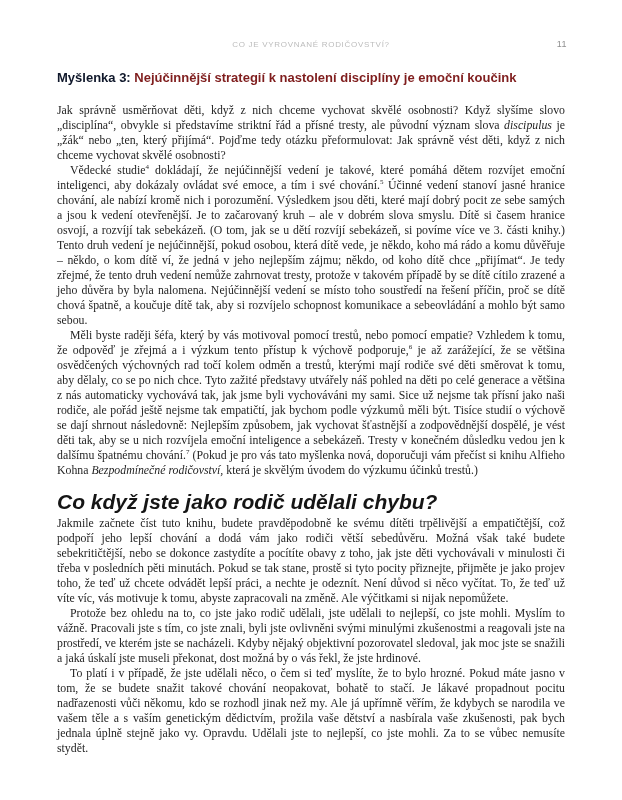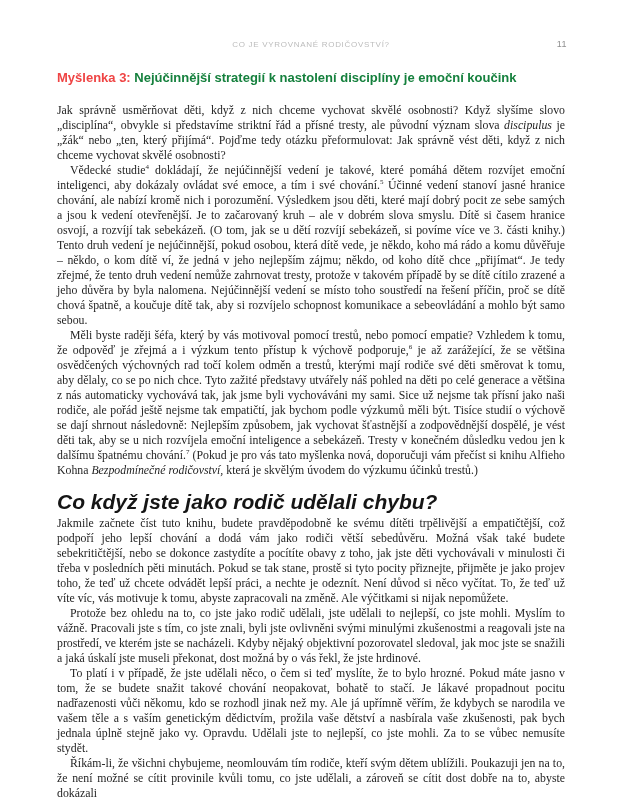--- a/index.html
+++ b/index.html
@@ -33,22 +33,22 @@
   }
   .chapter-heading {
     position: absolute;
     top: 69px; left: 57px; right: 57px;
     margin: 0;
     font-family: "Liberation Sans", sans-serif;
     font-size: 13px;
     font-weight: bold;
     line-height: 17px;
   }
-  .heading-label { color: #ef4444; }
-  .heading-title { color: #15803d; }
+  .heading-label { color: #0f172a; }
+  .heading-title { color: #7f1d1d; }
   #content {
     position: absolute;
     top: 103px; left: 57px;
     width: 508px;
     font-size: 11.8px;
     line-height: 15px;
     color: #1f1f1f;
     text-align: justify;
     hyphens: auto;
   }
@@ -87,16 +87,15 @@
   <h1 class="chapter-heading"><span class="heading-label">Myšlenka 3:</span><span class="heading-title"> Nejúčinnější strategií k nastolení disciplíny je emoční koučink</span></h1>
 
   <div id="content">
       <p class="para no-indent"><span>Jak správně usměrňovat děti, když z nich chceme vychovat skvělé osobnosti? Když slyšíme slovo „disciplína“, obvykle si představíme striktní řád a přísné tresty, ale původní význam slova </span><em>discipulus</em><span> je „žák“ nebo „ten, který přijímá“. Pojďme tedy otázku přeformulovat: Jak správně vést děti, když z nich chceme vychovat skvělé osobnosti?</span></p>
       <p class="para"><span>Vědecké studie</span><sup>4</sup><span> dokládají, že nejúčinnější vedení je takové, které pomáhá dětem rozvíjet emoční inteligenci, aby dokázaly ovládat své emoce, a tím i své chování.</span><sup>5</sup><span> Účinné vedení stanoví jasné hranice chování, ale nabízí kromě nich i porozumění. Výsledkem jsou děti, které mají dobrý pocit ze sebe samých a jsou k vedení otevřenější. Je to začarovaný kruh – ale v dobrém slova smyslu. Dítě si časem hranice osvojí, a rozvíjí tak sebekázeň. (O tom, jak se u dětí rozvíjí sebekázeň, si povíme více ve 3. části knihy.) Tento druh vedení je nejúčinnější, pokud osobou, která dítě vede, je někdo, koho má rádo a komu důvěřuje – někdo, o kom dítě ví, že jedná v jeho nejlepším zájmu; někdo, od koho dítě chce „přijímat“. Je tedy zřejmé, že tento druh vedení nemůže zahrnovat tresty, protože v takovém případě by se dítě cítilo zrazené a jeho důvěra by byla nalomena. Nejúčinnější vedení se místo toho soustředí na řešení příčin, proč se dítě chová špatně, a koučuje dítě tak, aby si rozvíjelo schopnost komunikace a sebeovládání a mohlo být samo sebou.</span></p>
       <p class="para"><span>Měli byste raději šéfa, který by vás motivoval pomocí trestů, nebo pomocí empatie? Vzhledem k tomu, že odpověď je zřejmá a i výzkum tento přístup k výchově podporuje,</span><sup>6</sup><span> je až zarážející, že se většina osvědčených výchovných rad točí kolem odměn a trestů, kterými mají rodiče své děti směrovat k tomu, aby dělaly, co se po nich chce. Tyto zažité představy utvářely náš pohled na děti po celé generace a většina z nás automaticky vychovává tak, jak jsme byli vychováváni my sami. Sice už nejsme tak přísní jako naši rodiče, ale pořád ještě nejsme tak empatičtí, jak bychom podle výzkumů měli být. Tisíce studií o výchově se dají shrnout následovně: Nejlepším způsobem, jak vychovat šťastnější a zodpovědnější dospělé, je vést děti tak, aby se u nich rozvíjela emoční inteligence a sebekázeň. Tresty v konečném důsledku vedou jen k dalšímu špatnému chování.</span><sup>7</sup><span> (Pokud je pro vás tato myšlenka nová, doporučuji vám přečíst si knihu Alfieho Kohna </span><em>Bezpodmínečné rodičovství,</em><span> která je skvělým úvodem do výzkumu účinků trestů.)</span></p>
       <h2 class="subheading">Co když jste jako rodič udělali chybu?</h2>
       <p class="para no-indent"><span>Jakmile začnete číst tuto knihu, budete pravděpodobně ke svému dítěti trpělivější a empatičtější, což podpoří jeho lepší chování a dodá vám jako rodiči větší sebedůvěru. Možná však také budete sebekritičtější, nebo se dokonce zastydíte a pocítíte obavy z toho, jak jste děti vychovávali v minulosti či třeba v posledních pěti minutách. Pokud se tak stane, prostě si tyto pocity přiznejte, přijměte je jako projev toho, že teď už chcete odvádět lepší práci, a nechte je odeznít. Není důvod si něco vyčítat. To, že teď už víte víc, vás motivuje k tomu, abyste zapracovali na změně. Ale výčitkami si nijak nepomůžete.</span></p>
       <p class="para"><span>Protože bez ohledu na to, co jste jako rodič udělali, jste udělali to nejlepší, co jste mohli. Myslím to vážně. Pracovali jste s tím, co jste znali, byli jste ovlivněni svými minulými zkušenostmi a reagovali jste na prostředí, ve kterém jste se nacházeli. Kdyby nějaký objektivní pozorovatel sledoval, jak moc jste se snažili a jaká úskalí jste museli překonat, dost možná by o vás řekl, že jste hrdinové.</span></p>
       <p class="para"><span>To platí i v případě, že jste udělali něco, o čem si teď myslíte, že to bylo hrozné. Pokud máte jasno v tom, že se budete snažit takové chování neopakovat, bohatě to stačí. Je lákavé propadnout pocitu nadřazenosti vůči někomu, kdo se rozhodl jinak než my. Ale já upřímně věřím, že kdybych se narodila ve vašem těle a s vaším genetickým dědictvím, prožila vaše dětství a nasbírala vaše zkušenosti, pak bych jednala úplně stejně jako vy. Opravdu. Udělali jste to nejlepší, co jste mohli. Za to se vůbec nemusíte stydět.</span></p>
-      <p class="para"><span>Říkám-li, že všichni chybujeme, neomlouvám tím rodiče, kteří svým dětem ublížili. Poukazuji jen na to, že není možné se cítit provinile kvůli tomu, co jste udělali, a zároveň se cítit dost dobře na to, abyste dokázali</span></p>
     </div>
 
 </div>
 
 </body></html>

